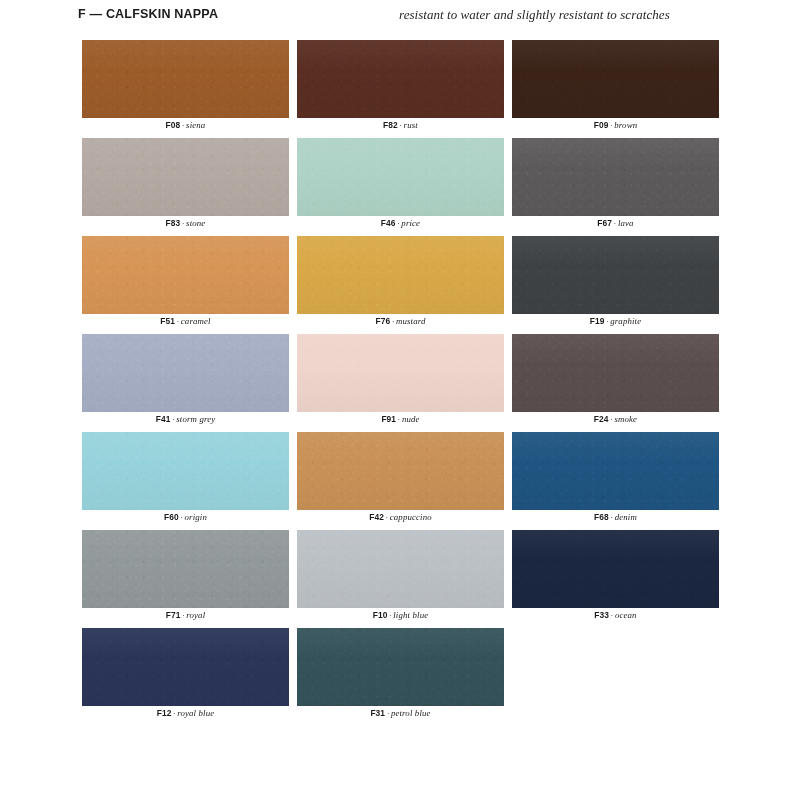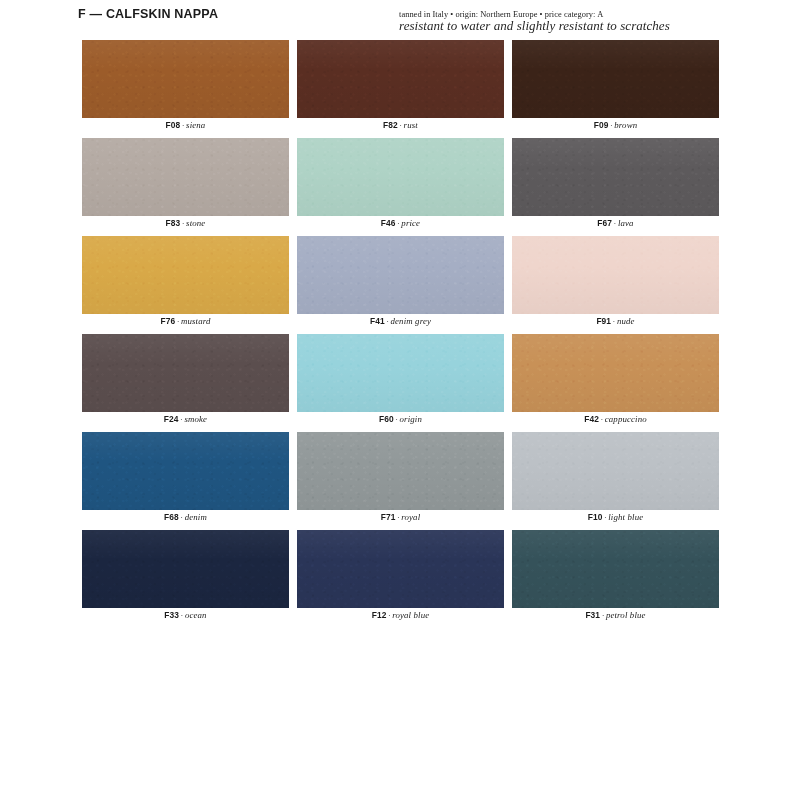--- a/index.html
+++ b/index.html
@@ -134,21 +134,20 @@
   }
 </style>
 </head>
 <body>
 
 <div class="page">
 
   <div class="header">
     <div class="collection-title">F — CALFSKIN NAPPA</div>
     <div class="spec-block">
-      <div class="spec-line1">tanned in Italy • origin: Northern Europe • price category: A</div>
       <div class="spec-line2">resistant to water and slightly resistant to scratches</div>
     </div>
   </div>
 
   <div class="grid">
       <div class="cell">
         <div class="swatch" style="background: rgb(156, 92, 42);"></div>
         <div class="caption"><span class="code">F08</span><span class="sep">·</span><span class="name">siena</span></div>
       </div>
       <div class="cell">
@@ -165,26 +164,34 @@
       </div>
       <div class="cell">
         <div class="swatch" style="background: rgb(175, 211, 198);"></div>
         <div class="caption"><span class="code">F46</span><span class="sep">·</span><span class="name">price</span></div>
       </div>
       <div class="cell">
         <div class="swatch" style="background: rgb(93, 90, 92);"></div>
         <div class="caption"><span class="code">F67</span><span class="sep">·</span><span class="name">lava</span></div>
       </div>
       <div class="cell">
+        <div class="swatch" style="background: rgb(215, 149, 86);"></div>
+        <div class="caption"><span class="code">F51</span><span class="sep">·</span><span class="name">caramel</span></div>
+      </div>
+      <div class="cell">
         <div class="swatch" style="background: rgb(217, 169, 72);"></div>
         <div class="caption"><span class="code">F76</span><span class="sep">·</span><span class="name">mustard</span></div>
       </div>
       <div class="cell">
+        <div class="swatch" style="background: rgb(63, 66, 68);"></div>
+        <div class="caption"><span class="code">F19</span><span class="sep">·</span><span class="name">graphite</span></div>
+      </div>
+      <div class="cell">
         <div class="swatch" style="background: rgb(165, 174, 196);"></div>
-        <div class="caption"><span class="code">F41</span><span class="sep">·</span><span class="name">denim grey</span></div>
+        <div class="caption"><span class="code">F41</span><span class="sep">·</span><span class="name">storm grey</span></div>
       </div>
       <div class="cell">
         <div class="swatch" style="background: rgb(239, 213, 204);"></div>
         <div class="caption"><span class="code">F91</span><span class="sep">·</span><span class="name">nude</span></div>
       </div>
       <div class="cell">
         <div class="swatch" style="background: rgb(91, 78, 78);"></div>
         <div class="caption"><span class="code">F24</span><span class="sep">·</span><span class="name">smoke</span></div>
       </div>
       <div class="cell">

